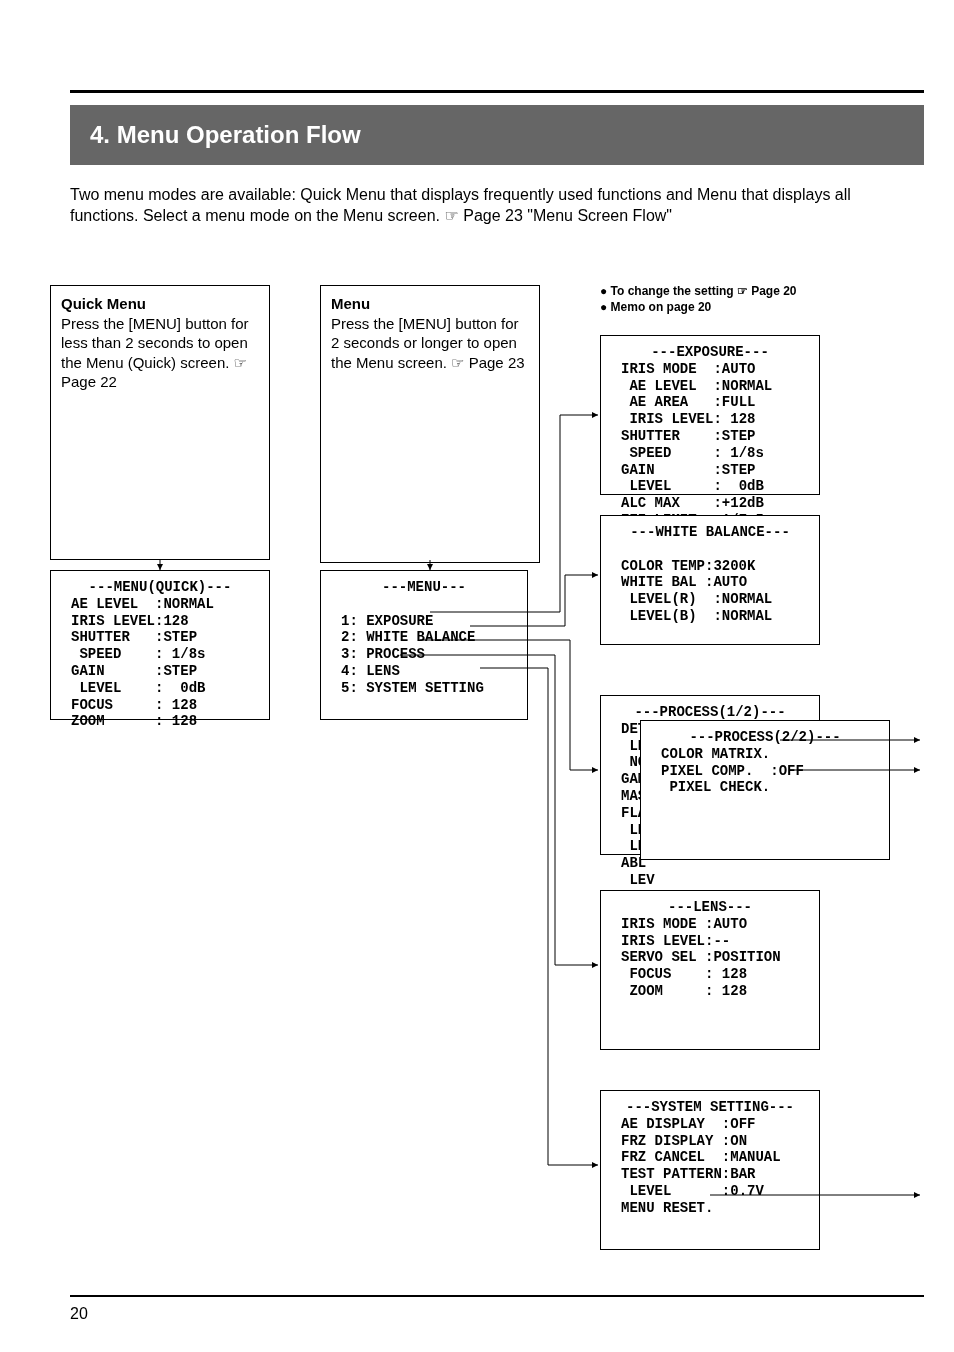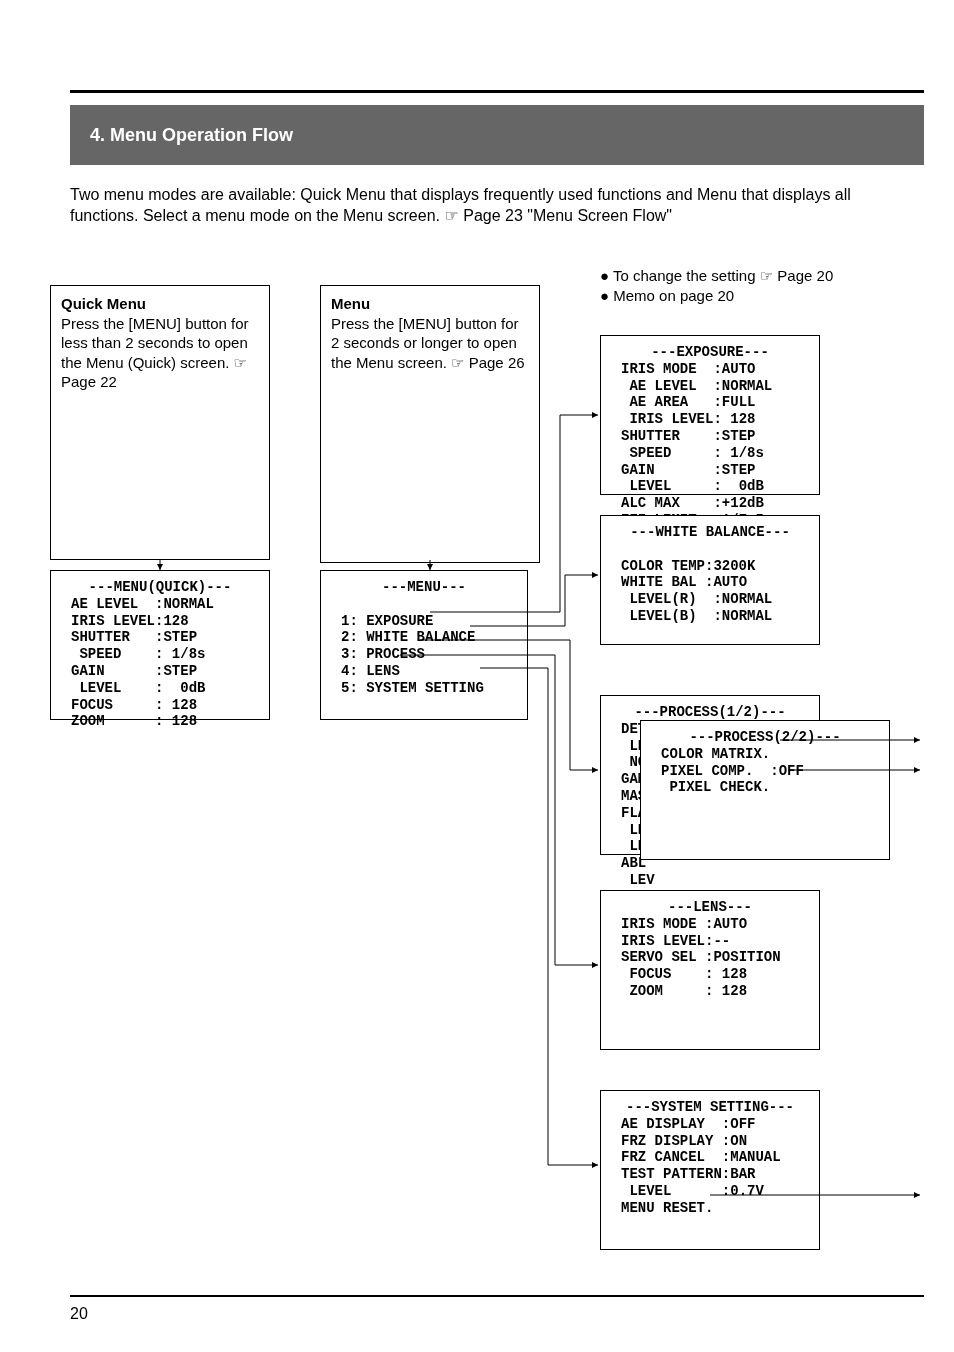--- a/index.html
+++ b/index.html
@@ -19,21 +19,21 @@
     position: absolute;
     left: 70px; right: 30px; top: 90px;
     border-top: 3px solid #000;
   }
   .title-bar {
     position: absolute;
     left: 70px; right: 30px; top: 105px;
     height: 60px;
     background: #666;
     color: #fff;
-    font-size: 18px;
+    font-size: 24px;
     font-weight: bold;
     display: flex;
     align-items: center;
     padding-left: 20px;
   }
   .intro {
     position: absolute;
     left: 70px; right: 40px; top: 185px;
     font-size: 16px;
     line-height: 1.3;
@@ -84,24 +84,25 @@
   .lens-menu {
     left: 600px; top: 890px; width: 220px; height: 160px;
   }
   .system-menu {
     left: 600px; top: 1090px; width: 220px; height: 160px;
   }
   .center { text-align: center; }
   .row { white-space: pre; }
   .bullets {
     position: absolute;
-    left: 600px; top: 266px;
-    font-size: 15px;
+    left: 600px; top: 284px;
+    font-size: 12px;
     width: 310px;
     line-height: 1.3;
+    font-weight: bold;
   }
   .footer-line {
     position: absolute;
     left: 70px; right: 30px; top: 1295px;
     border-top: 2px solid #000;
   }
   .page-num {
     position: absolute;
     left: 70px; top: 1305px;
     font-size: 16px;
@@ -127,21 +128,21 @@
 
   <div class="intro">Two menu modes are available: Quick Menu that displays frequently used functions and Menu that displays all functions. Select a menu mode on the Menu screen. ☞ Page 23 "Menu Screen Flow"</div>
 
   <div class="box quick-desc">
     <b>Quick Menu</b><br>
     <span>Press the [MENU] button for less than 2 seconds to open the Menu (Quick) screen. ☞ Page 22</span>
   </div>
 
   <div class="box full-desc">
     <b>Menu</b><br>
-    <span>Press the [MENU] button for 2 seconds or longer to open the Menu screen. ☞ Page 26</span>
+    <span>Press the [MENU] button for 2 seconds or longer to open the Menu screen. ☞ Page 23</span>
   </div>
 
   <div class="bullets" style="white-space:pre-line;">● To change the setting ☞ Page 20
 ● Memo on page 20</div>
 
   <div class="box menu-box quick-menu">
     <div class="center">---MENU(QUICK)---</div>
     <div class="row"><span>AE LEVEL</span>  <span>:NORMAL</span></div>
     <div class="row"><span>IRIS LEVEL</span><span>:128</span></div>
     <div class="row"><span>SHUTTER</span>   <span>:STEP</span></div>

